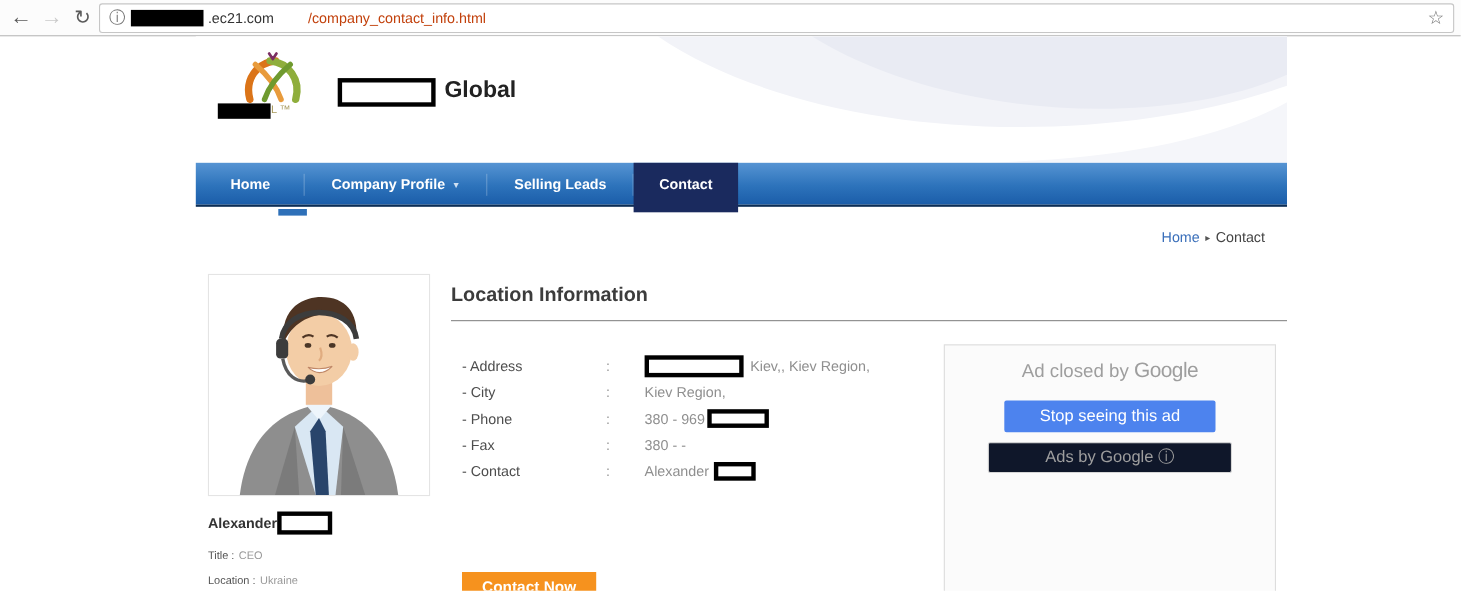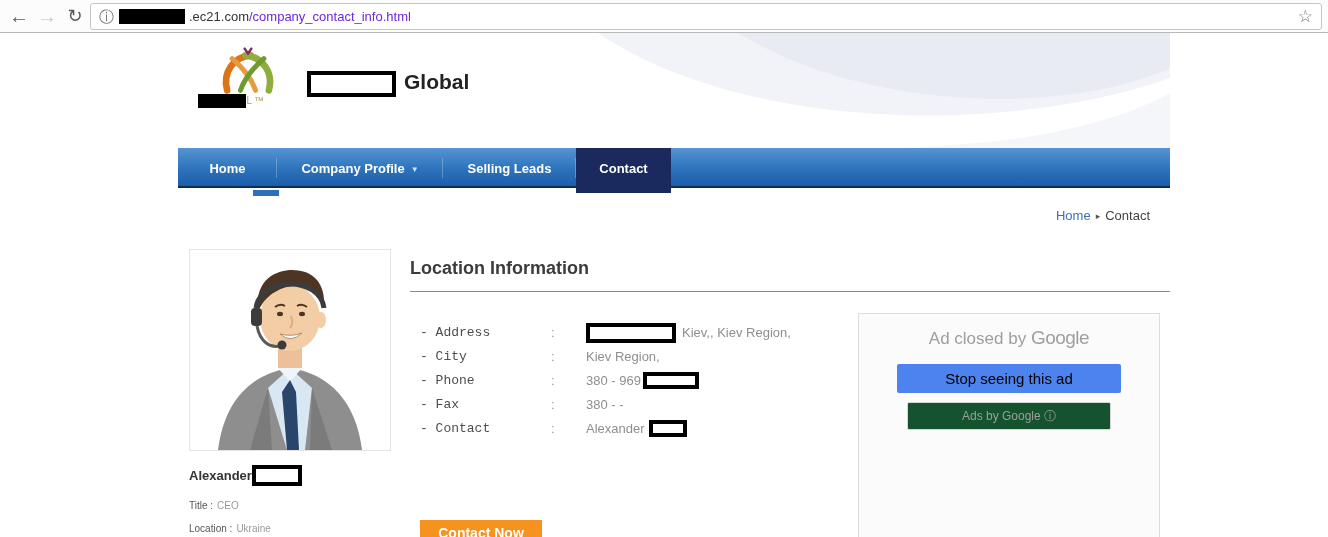--- a/index.html
+++ b/index.html
@@ -12,21 +12,21 @@
   .nav-btn { position:absolute; top:3px; width:26px; height:26px; text-align:center;
     font-size:20px; line-height:26px; color:#5a5a5a; cursor:pointer; }
   .nav-btn.back { left:6px; }
   .nav-btn.fwd { left:34px; color:#c9c9c9; }
   .nav-btn.reload { left:62px; font-size:18px; }
   .url-field { position:absolute; left:90px; right:6px; top:3px; height:27px;
     background:#fff; border:1px solid #c6c6c6; border-radius:3px; }
   .info-icon { position:absolute; left:8px; top:0; line-height:25px; font-size:15px; color:#757575; }
   .url-redact { position:absolute; left:28px; top:5px; width:66px; height:15px; background:#000; }
   .url-text { position:absolute; left:98px; top:0; line-height:25px; font-size:13px; color:#333; white-space:nowrap; }
-  .url-text .path { color:#6d28d9; }
+  .url-text .path { color:#c2410c;margin-left:31px; }
   .star-icon { position:absolute; right:8px; top:0; line-height:25px; font-size:17px; color:#757575; cursor:pointer; }
 
   
   .header { position:absolute; left:178px; top:33px; width:992px; height:115px; background:#fff; overflow:hidden; }
   .header svg.swoosh { position:absolute; left:0; top:0; }
   .logo-mark { position:absolute; left:30px; top:14px; }
   .logo-caption { position:absolute; left:24px; top:62px; font-size:10px; letter-spacing:2px; color:#a89a5d; }
   .logo-redact { position:absolute; left:20px; top:61px; width:48px; height:14px; background:#000; }
   .brand-redact { position:absolute; left:129px; top:38px; width:89px; height:26px; background:#fff; border:4px solid #000; }
   .brand-text { position:absolute; left:226px; top:37px; font-size:21px; font-weight:bold; color:#222; }
@@ -57,39 +57,39 @@
   .profile-line { position:absolute; left:189px; font-size:10px; color:#555; }
   .profile-line .val { color:#999; margin-left:4px; }
   .profile-title { top:500px; }
   .profile-loc { top:523px; }
 
   
   .section-title { position:absolute; left:410px; top:258px; font-size:18px; font-weight:bold; color:#3c3c3c; }
   .section-rule { position:absolute; left:410px; top:291px; width:760px; height:1px; background:#888; }
   .info-rows { position:absolute; left:420px; top:322px; width:450px; }
   .info-row { height:24px; font-size:13px; line-height:19px; white-space:nowrap; }
-  .info-row .lbl { display:inline-block; width:131px; color:#4d4d4d; vertical-align:middle;font-family:Liberation Mono, monospace; }
+  .info-row .lbl { display:inline-block; width:131px; color:#4d4d4d; vertical-align:middle; }
   .info-row .colon { display:inline-block; width:35px; color:#9a9a9a; vertical-align:middle; }
   .info-row .val { color:#8f8f8f; vertical-align:middle; }
   .redact-inline { display:inline-block; background:#fff; border:4px solid #000; vertical-align:middle; }
   .redact-addr { width:90px; height:20px; margin-right:6px; }
   .redact-phone { width:56px; height:17px; margin-left:2px; }
   .redact-contact { width:38px; height:17px; margin-left:4px; }
   .contact-now { position:absolute; left:420px; top:520px; width:122px; height:28px;
     color:#fff; font-size:14px; font-weight:bold; text-align:center; line-height:27px; cursor:pointer; }
 
   
   .ad-box { position:absolute; left:858px; top:313px; width:302px; height:240px;
     background:#fbfbfb; border:1px solid #ddd; }
   .ad-closed { margin-top:13px; text-align:center; font-size:17px; color:#9e9e9e; }
   .ad-closed .google { font-size:19px; letter-spacing:-0.5px; }
-  .ad-stop-btn { margin:15px auto 0; width:224px; height:29px; border-radius:2px;
-    color:#000000; font-size:15px; text-align:center; line-height:29px; cursor:pointer; }
-  .ad-by-btn { margin:9px auto 0; width:204px; height:28px; border-radius:2px; background:#14532d;
-    border:1px solid #d6d6d6; color:#9e9e9e; font-size:12px; text-align:center; line-height:26px; cursor:pointer; }
+  .ad-stop-btn { margin:15px auto 0; width:192px; height:29px; border-radius:2px;
+    color:#ffffff; font-size:15px; text-align:center; line-height:29px; cursor:pointer; }
+  .ad-by-btn { margin:9px auto 0; width:222px; height:28px; border-radius:2px; background:#0f172a;
+    border:1px solid #d6d6d6; color:#9e9e9e; font-size:15px; text-align:center; line-height:26px; cursor:pointer; }
 </style>
 </head>
 <body>
 
 <div class="screen">
 
   <div class="browser-bar">
     <div class="nav-btn back">←</div>
     <div class="nav-btn fwd">→</div>
     <div class="nav-btn reload">↻</div>

